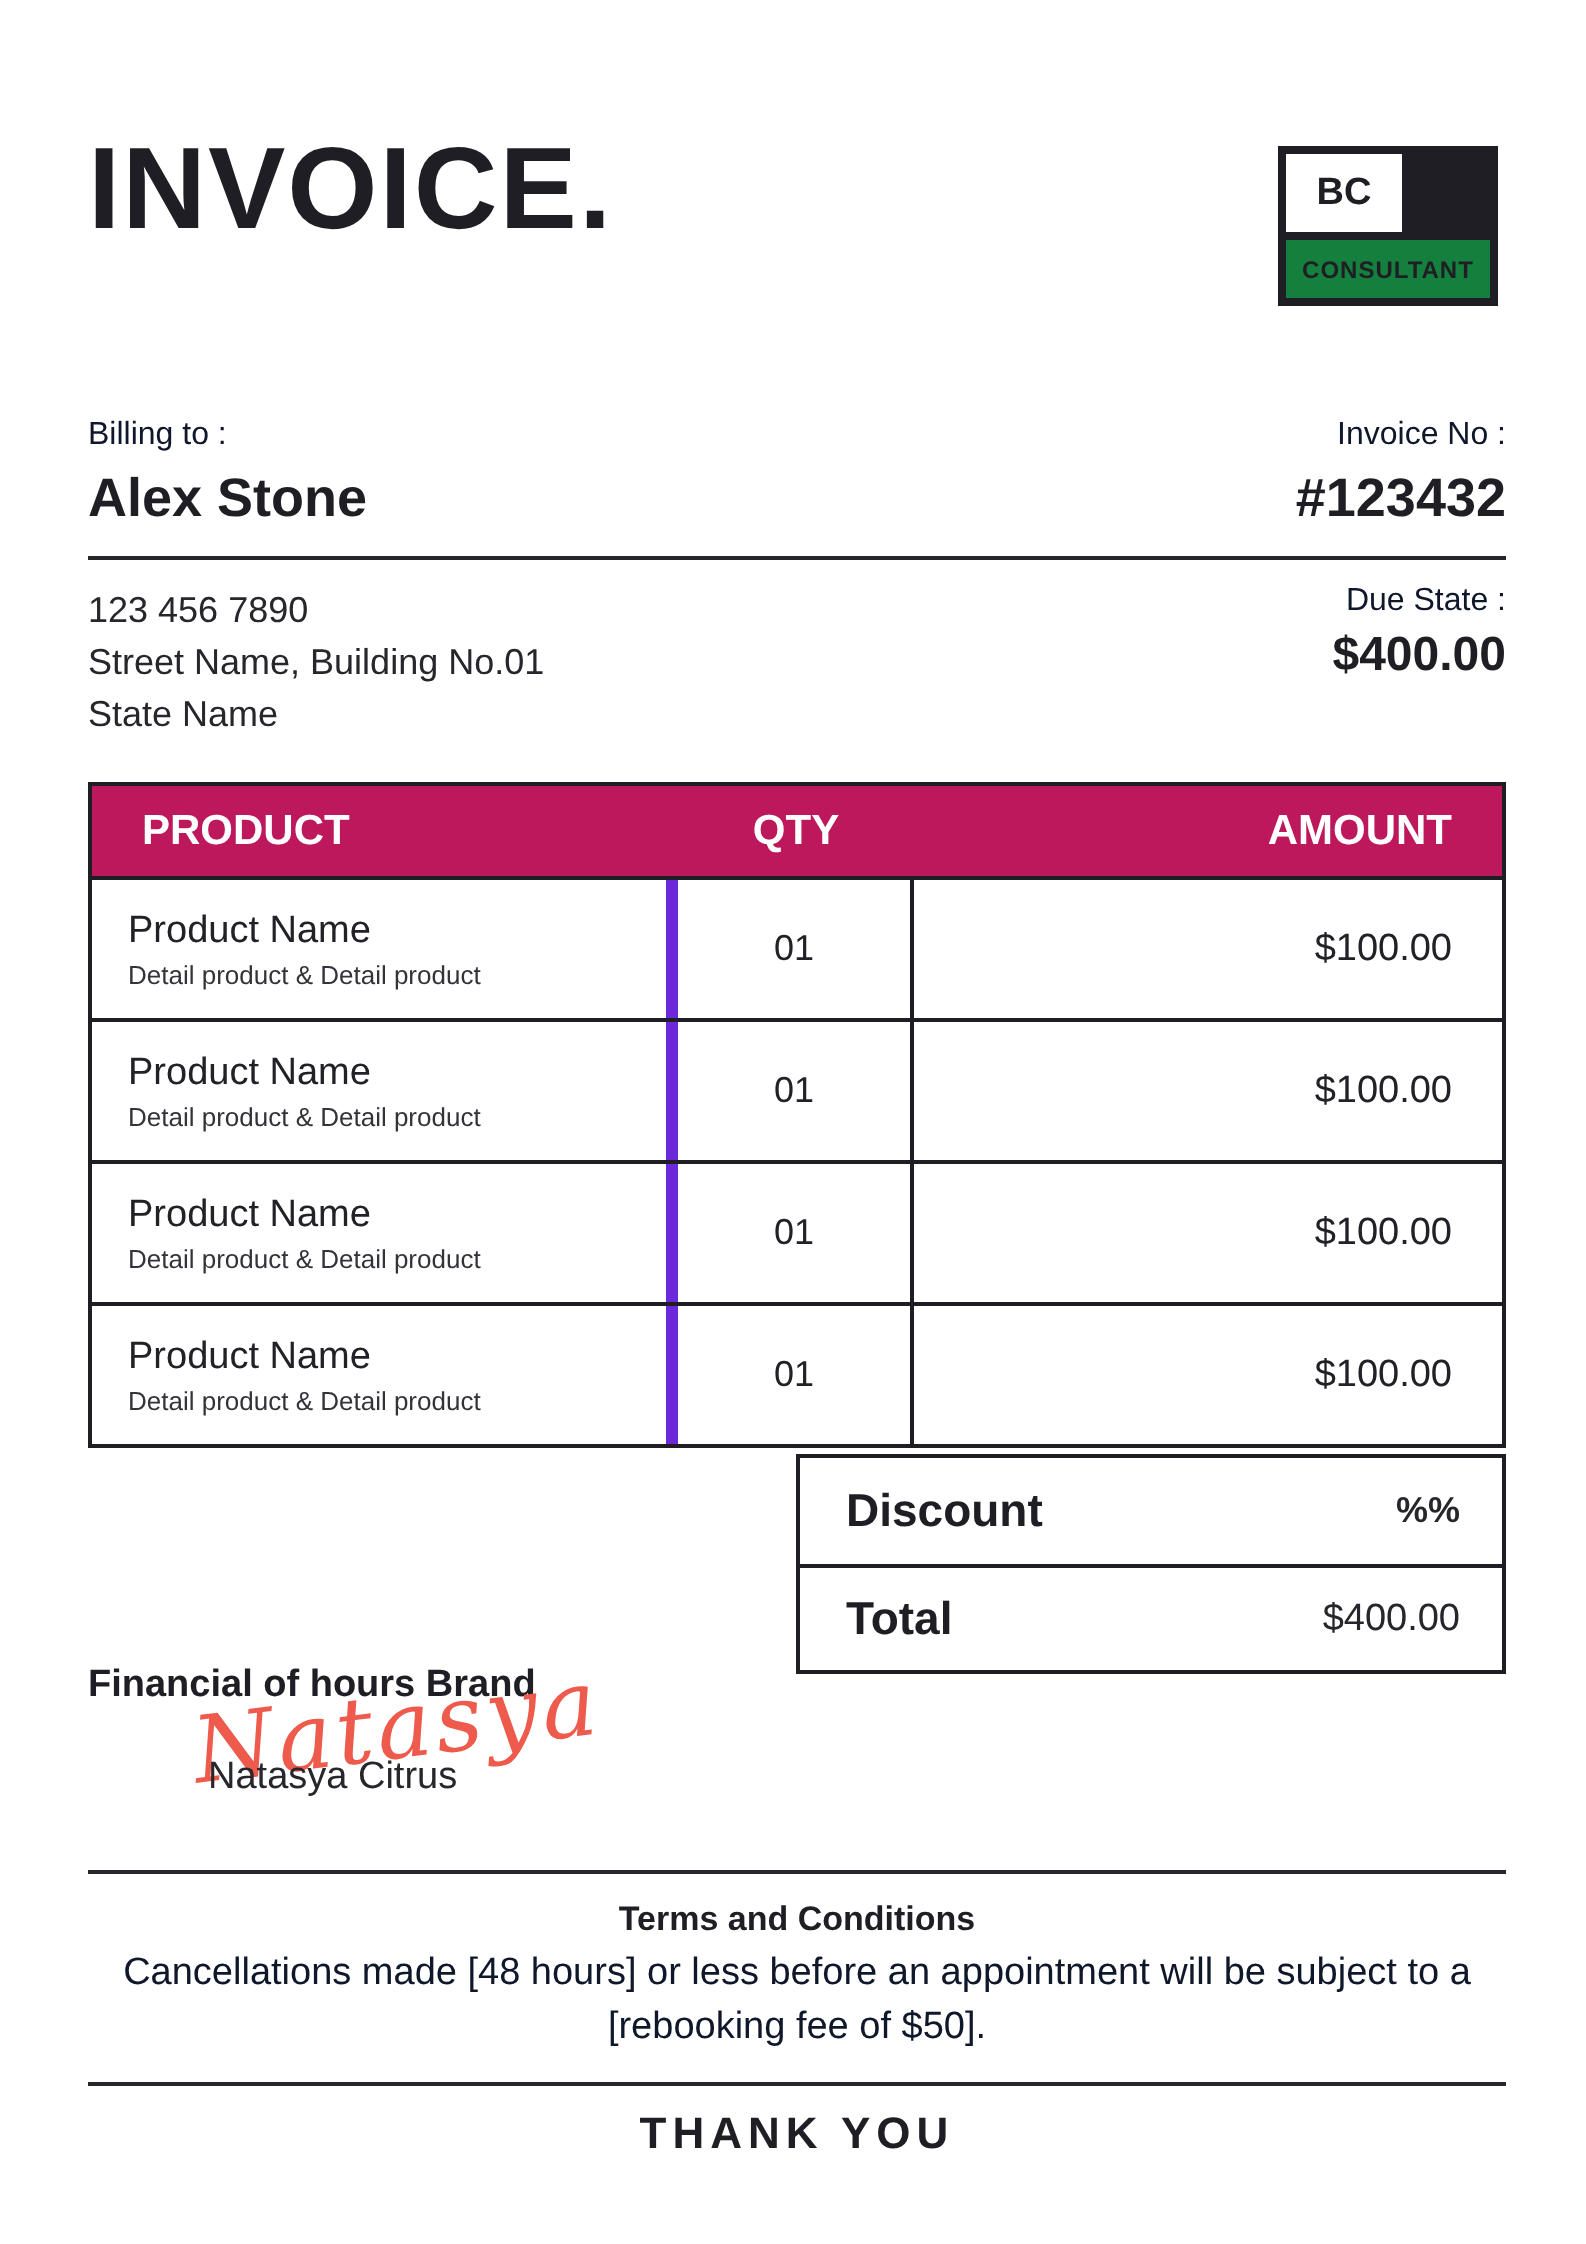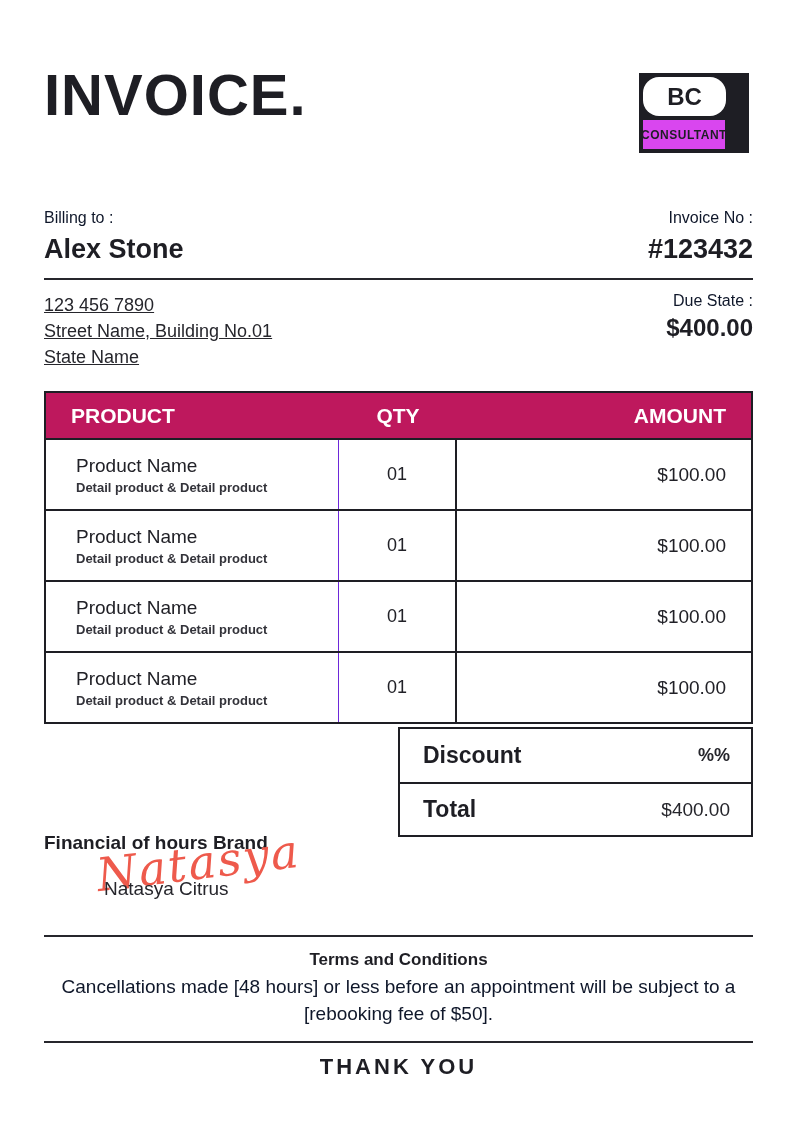--- a/index.html
+++ b/index.html
@@ -25,49 +25,49 @@
   }
   .logo {
     width: 110px; height: 80px;
     background: #1e1e24;
     position: relative;
     margin-top: 7px;
     margin-right: 4px;
   }
   .logo-top {
     position: absolute; left: 4px; top: 4px;
-    width: 83px; height: 39px;
+    width: 58px; height: 39px;
     background: #ffffff;
     display: flex; align-items: center; justify-content: center;
-    font-weight: bold; font-size: 24px; color: #1e1e24; border-radius: 16px;
+    font-weight: bold; font-size: 19px; color: #1e1e24;
   }
   .logo-bottom {
     position: absolute; left: 4px; bottom: 4px;
-    width: 82px; height: 29px;
-    background: #d946ef;
+    width: 102px; height: 29px;
+    background: #15803d;
     display: flex; align-items: center; justify-content: center;
     font-weight: bold; font-size: 12px; letter-spacing: 0.5px; color: #1e1e24;
   }
 
   
   .billing-row {
     margin-top: 56px;
     display: flex; justify-content: space-between; align-items: flex-end;
     border-bottom: 2px solid #26262c;
     padding-bottom: 13px;
   }
   .muted-label { font-size: 16px; color: #0f172a; }
   .big-name { font-size: 27px; font-weight: bold; margin-top: 7px; color: #1e1e24; }
   .right-col { text-align: right; }
 
   .contact-row {
     margin-top: 12px;
     display: flex; justify-content: space-between; align-items: flex-start;
   }
-  .contact-lines { font-size: 18px; line-height: 26px; color: #26262c; text-decoration: underline; }
+  .contact-lines { font-size: 18px; line-height: 26px; color: #26262c; }
   .due-amount { font-size: 24px; font-weight: bold; margin-top: 4px; color: #1e1e24; }
 
   
   .invoice-table {
     margin-top: 21px;
     border: 2px solid #1e1e24;
   }
   .t-head {
     display: grid;
     grid-template-columns: 293px 118px 1fr;
@@ -81,25 +81,25 @@
   .t-head .h1 { padding-left: 25px; }
   .t-head .h2 { text-align: center; }
   .t-head .h3 { text-align: right; padding-right: 25px; }
   .t-row {
     display: grid;
     grid-template-columns: 293px 118px 1fr;
     height: 71px;
     border-top: 2px solid #1e1e24;
   }
   .t-row .cell { display: flex; flex-direction: column; justify-content: center; }
-  .t-row .c1 { border-right: 1px solid #6d28d9; padding-left: 30px; }
+  .t-row .c1 { border-right: 6px solid #6d28d9; padding-left: 18px; }
   .t-row .c2 { border-right: 2px solid #1e1e24; align-items: center; font-size: 18px; }
   .t-row .c3 { align-items: flex-end; padding-right: 25px; font-size: 19px; }
   .product-name { font-size: 19px; color: #212127; }
-  .product-detail { font-size: 13px; color: #33333a; margin-top: 3px; font-weight: bold; }
+  .product-detail { font-size: 13px; color: #33333a; margin-top: 3px; }
 
   
   .below-table { display: flex; justify-content: space-between; height: 211px; }
   .signature-block { position: relative; padding-top: 108px; width: 340px; }
   .brand-line { font-size: 19px; font-weight: bold; color: #1e1e24; }
   .signature-script {
     position: absolute;
     left: 52px; top: 112px;
     font-family: "DejaVu Serif", serif;
     font-style: italic;

